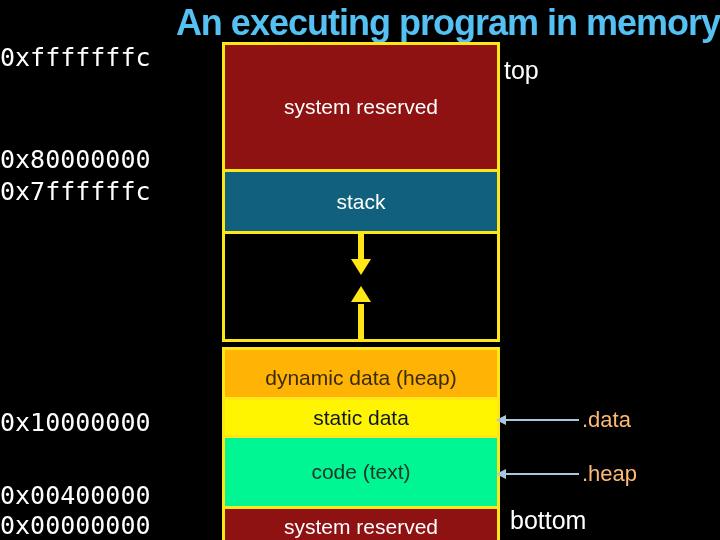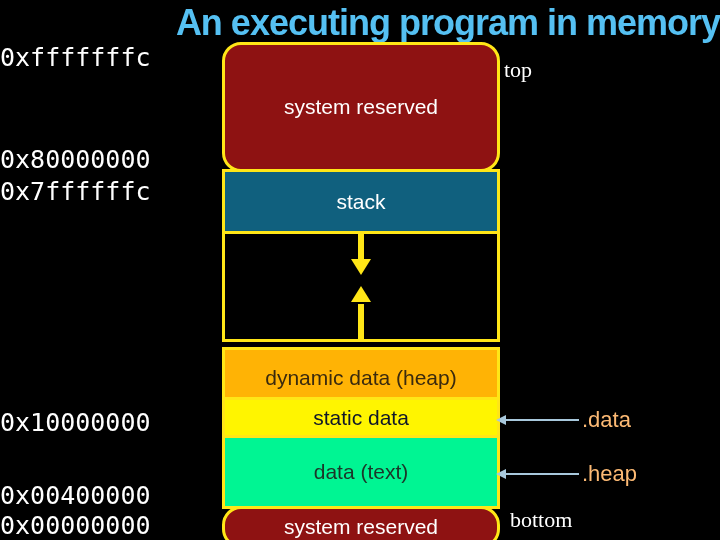--- a/index.html
+++ b/index.html
@@ -20,34 +20,34 @@
   }
   
   .addr{
     position:absolute;left:0;width:213px;
     font-family:"DejaVu Sans Mono", monospace;
     font-size:25px;line-height:28px;
     color:#FFFFFF;white-space:nowrap;
   }
   .marker{
     position:absolute;
-    font-family:Liberation Serif, serif;
-    font-size:22px;line-height:28px;
+    font-family:Liberation Sans, sans-serif;
+    font-size:25px;line-height:28px;
     color:#FFFFFF;white-space:nowrap;
   }
   
   .region{
     position:absolute;left:222px;width:278px;
     box-sizing:border-box;
     border:3px solid #FFE617;
     display:flex;align-items:center;justify-content:center;
     font-size:21px;line-height:24px;
     white-space:nowrap;
   }
-  .r-sys   {background:#8E1212;color:#FFFFFF;border-radius:19px;}
+  .r-sys   {background:#8E1212;color:#FFFFFF;}
   .r-stack {background:#10607E;color:#FFFFFF;font-weight:normal;}
   .r-gap   {background:#000000;}
   .r-heap  {background:#FFB305;color:#3A2A0E;margin-top:8px;}
   .r-static{background:#FFF500;color:#0f172a;}
   .r-code  {background:#00F593;color:#1C3529;}
   .r-gap svg{display:block;}
   
   .ptr-line{
     position:absolute;height:2px;width:75px;left:504px;
     background:#A8C8DC;
@@ -101,21 +101,21 @@
 
   <div class="region r-heap" style="top:339px;height:61px">
     <span>dynamic data (heap)</span>
   </div>
 
   <div class="region r-static" style="top:397px;height:41px">
     <span>static data</span>
   </div>
 
   <div class="region r-code" style="top:435px;height:74px">
-    <span>data (text)</span>
+    <span>code (text)</span>
   </div>
 
   <div class="region r-sys" style="top:506px;height:42px">
     <span>system reserved</span>
   </div>
 
   <div class="marker" style="left:504px;top:56px">top</div>
   <div class="marker" style="left:510px;top:506px">bottom</div>
 
   <div class="ptr-head" style="top:415px"></div>

